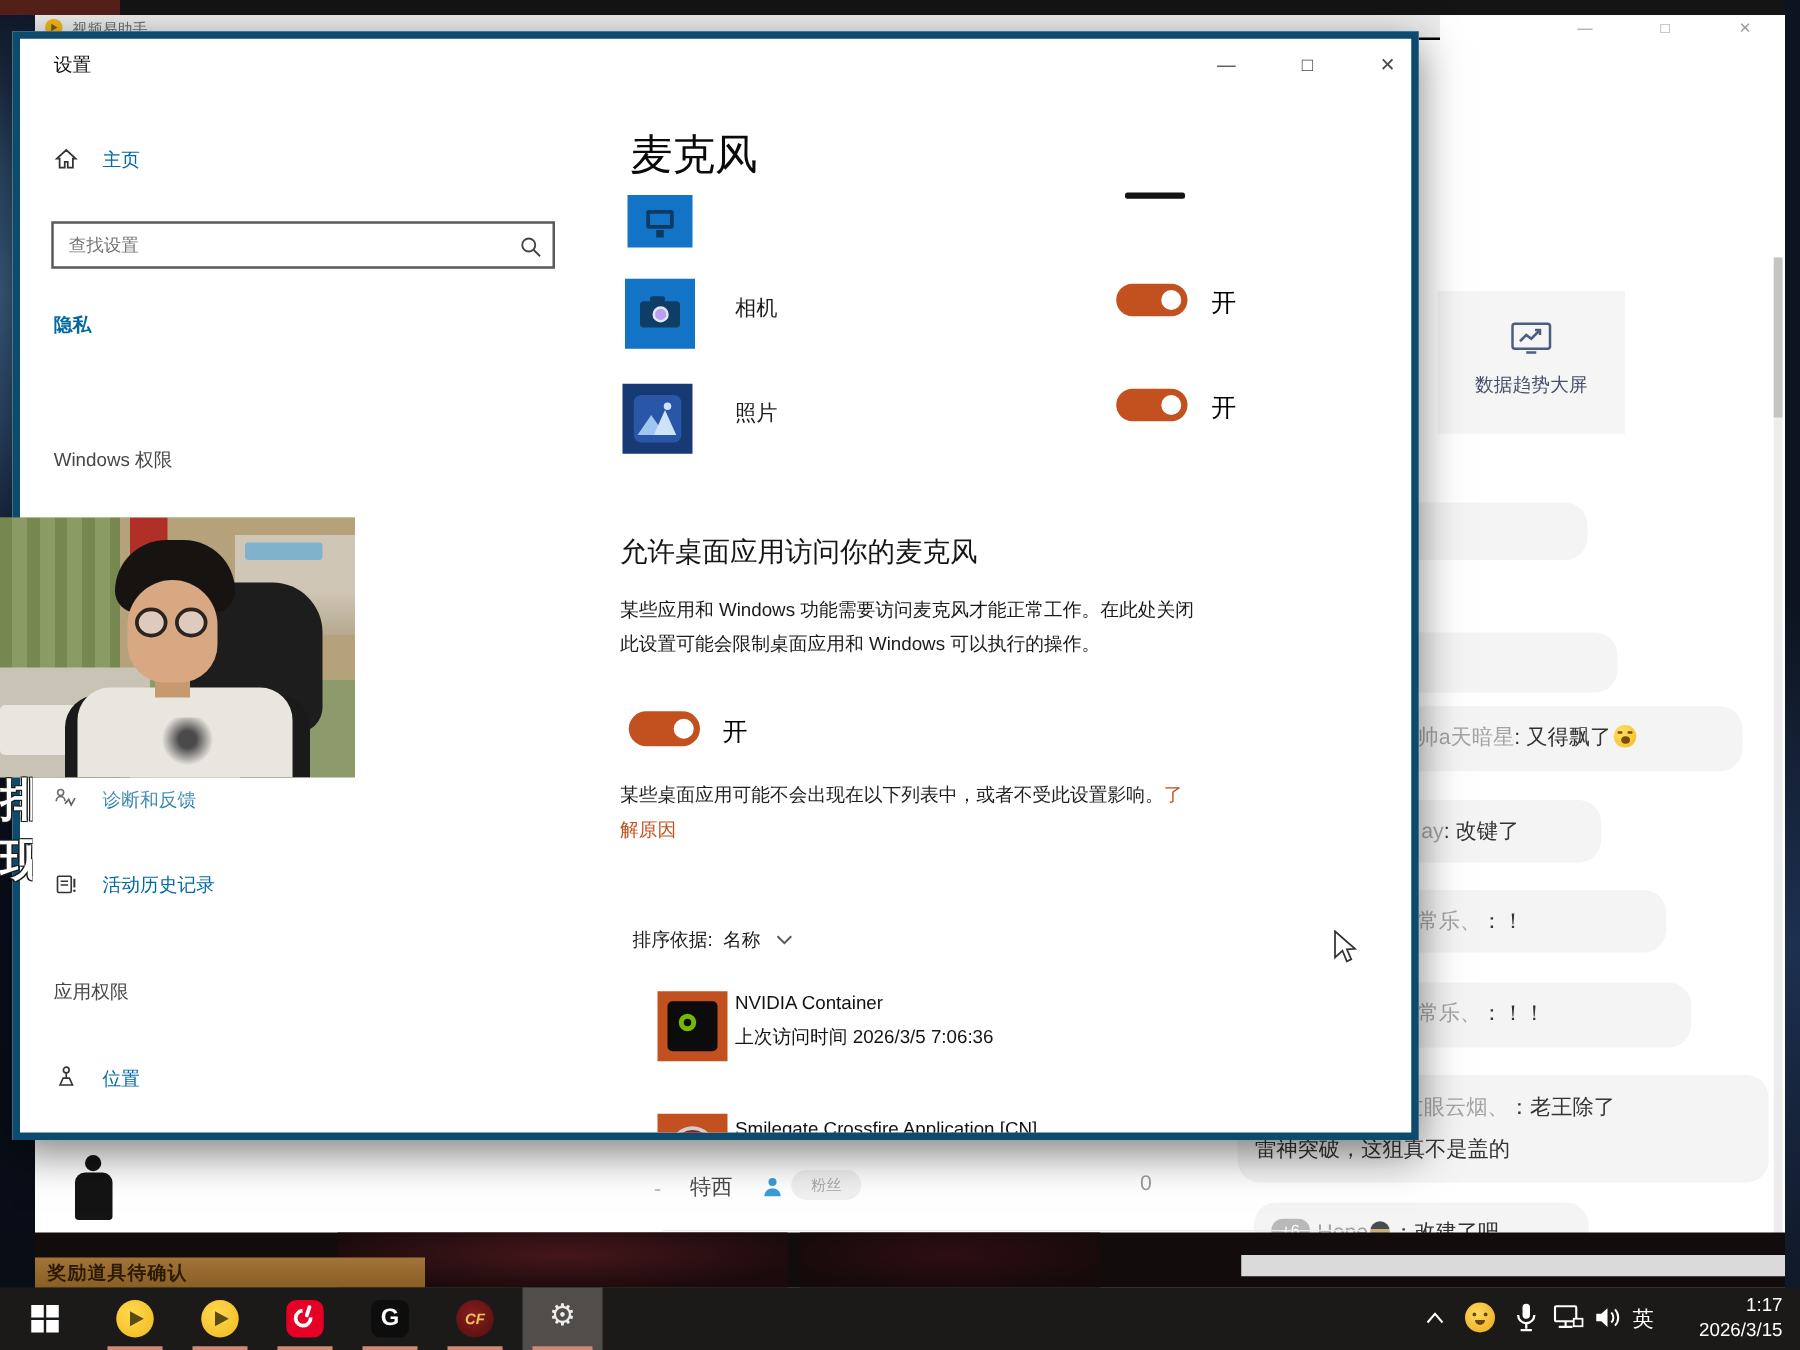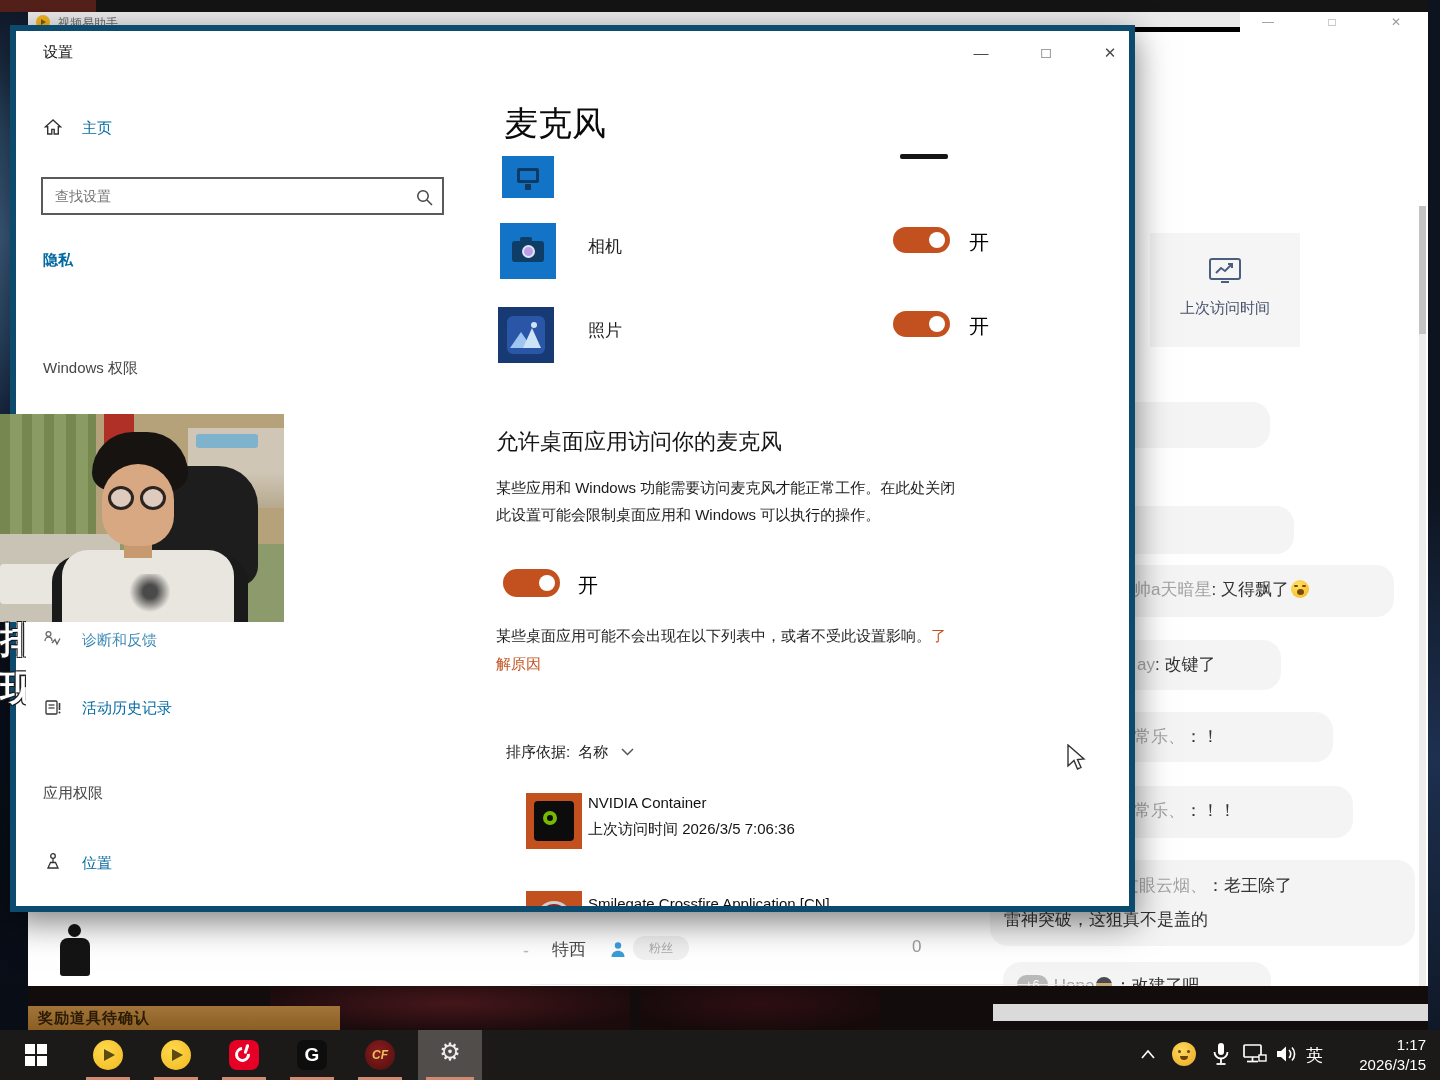--- a/index.html
+++ b/index.html
@@ -12,21 +12,21 @@
   
   .top-strip{left:0;top:0;width:1440px;height:12px;background:#141414;}
   .top-strip-red{left:0;top:0;width:96px;height:12px;background:#54201a;}
   .left-strip{left:0;top:12px;width:28px;height:1018px;
     background:linear-gradient(#10192a 0%,#2c4966 12%,#3d5d80 22%,#2b4766 32%,#13203a 42%,#0a101d 60%,#090d16 100%);}
   .right-strip{left:1428px;top:0;width:12px;height:1080px;
     background:linear-gradient(#0d1420 0%,#0d1420 45%,#1d3050 70%,#0d1420 100%);}
 
   
   .outer-win{left:28px;top:12px;width:1400px;height:1018px;background:#ffffff;z-index:1;}
-  .outer-titlebar{left:0;top:0;width:1212px;height:20px;background:#ebebeb;border-bottom:5px solid #000000;}
+  .outer-titlebar{left:0;top:0;width:1124px;height:20px;background:#ebebeb;border-bottom:2px solid #000000;}
   .outer-app-icon{left:8px;top:3px;width:14px;height:14px;border-radius:50%;background:#f2b51c;}
   .outer-app-icon::after{content:"";position:absolute;left:5px;top:4px;border-left:5px solid #7c5a10;border-top:3px solid transparent;border-bottom:3px solid transparent;}
   .outer-title{left:30px;top:3px;font-size:12px;color:#6b6b6b;filter:blur(.4px);}
   .outer-ctl{top:0;width:44px;height:20px;color:#9a9a9a;font-size:12px;text-align:center;line-height:20px;}
 
   
   .z2{z-index:2;}
   .trend-card{left:1150px;top:233px;width:150px;height:114px;background:#f5f5f6;}
   .trend-icon{left:58px;top:24px;}
   .trend-label{left:0;top:66px;width:150px;text-align:center;font-size:15px;color:#46506a;}
@@ -164,21 +164,21 @@
   </div>
 </div>
 
 <div class="ab z2 trend-card">
   <svg class="ab trend-icon" width="34" height="28" viewBox="0 0 34 28">
     <rect x="2" y="2" width="30" height="20" rx="2" fill="none" stroke="#4c5e80" stroke-width="2"></rect>
     <polyline points="8,16 13,11 17,14 24,7" fill="none" stroke="#4c5e80" stroke-width="2"></polyline>
     <polyline points="20,7 24,7 24,11" fill="none" stroke="#4c5e80" stroke-width="2"></polyline>
     <rect x="13" y="24" width="8" height="2" fill="#4c5e80"></rect>
   </svg>
-  <div class="ab trend-label">上次访问时间</div>
+  <div class="ab trend-label">数据趋势大屏</div>
 </div>
 
 <div class="ab z2 bubble" style="left:1118px;top:402px;width:152px;height:46px;"></div>
 <div class="ab z2 bubble" style="left:1118px;top:506px;width:176px;height:48px;"></div>
 
 <div class="ab z2 bubble" style="left:1118px;top:565px;width:276px;height:52px;padding:13px 16px;">
   <span class="chat-txt"><span class="chat-user">帅a天暗星</span><span>: </span><span>又得飘了</span></span><span class="emoji-face"></span>
 </div>
 
 <div class="ab z2 bubble" style="left:1121px;top:640px;width:160px;height:50px;padding:13px 16px;">

